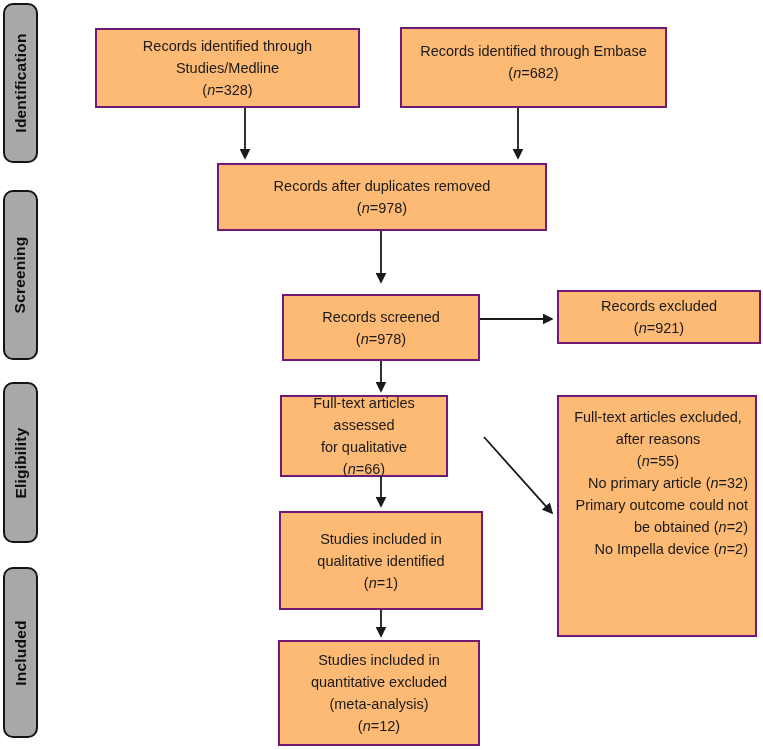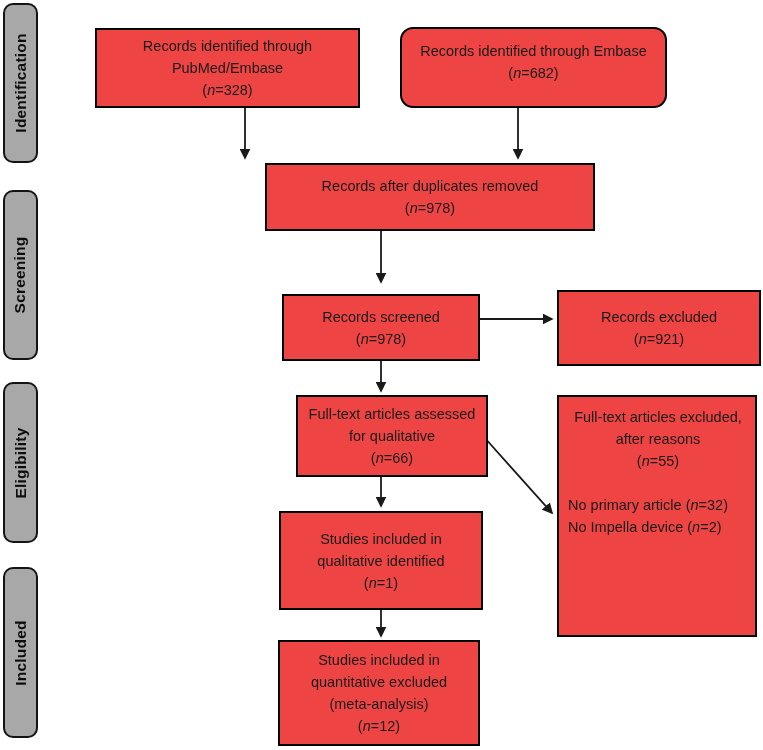--- a/index.html
+++ b/index.html
@@ -35,41 +35,40 @@
   .stage span {
     transform: rotate(-90deg);
     white-space: nowrap;
     font-weight: bold;
     font-size: 15.5px;
     letter-spacing: 0.2px;
     color: #0d0d0d;
   }
   .fbox {
     position: absolute;
-    background: #ef4444;
-    border: 2px solid #000000;
+    background: #fdba74;
+    border: 2px solid #701a75;
     box-sizing: border-box;
     display: flex;
     flex-direction: column;
     align-items: center;
     justify-content: center;
     text-align: center;
     font-size: 14.5px;
     line-height: 22px;
   }
-  .fbox.top-align { justify-content: flex-start; padding-top: 11px; border-radius: 13px; }
+  .fbox.top-align { justify-content: flex-start; padding-top: 11px; }
   .fbox span { display: block; }
   #box-reasons {
     justify-content: flex-start;
     padding: 9px 7px 6px 9px;
   }
   #box-reasons .reasons-list {
-    margin-top: 22px;
     width: 100%;
-    text-align: left;
+    text-align: right;
   }
   #box-reasons .reasons-list p { margin: 0; }
   i { font-style: italic; }
 </style>
 </head>
 <body>
 
 <div id="canvas">
 
   <svg id="arrow-layer">
@@ -96,56 +95,57 @@
   </div>
   <div class="stage" style="left:3px; top:382px; width:35px; height:161px;">
     <span>Eligibility</span>
   </div>
   <div class="stage" style="left:3px; top:567px; width:35px; height:171px;">
     <span>Included</span>
   </div>
 
   <div class="fbox" style="left:95px; top:28px; width:265px; height:80px;">
     <span>Records identified through</span>
-    <span>PubMed/Embase</span>
+    <span>Studies/Medline</span>
     <span>(<i>n</i>=328)</span>
   </div>
 
   <div class="fbox top-align" style="left:400px; top:27px; width:267px; height:81px;">
     <span>Records identified through Embase</span>
     <span>(<i>n</i>=682)</span>
   </div>
 
-  <div class="fbox" style="left:217px; top:163px; width:330px; height:68px;margin-left:48px;">
+  <div class="fbox" style="left:217px; top:163px; width:330px; height:68px;">
     <span>Records after duplicates removed</span>
     <span>(<i>n</i>=978)</span>
   </div>
 
   <div class="fbox" style="left:282px; top:294px; width:198px; height:67px;">
     <span>Records screened</span>
     <span>(<i>n</i>=978)</span>
   </div>
 
-  <div class="fbox" style="left:557px; top:290px; width:204px; height:76px;">
+  <div class="fbox" style="left:557px; top:290px; width:204px; height:54px;">
     <span>Records excluded</span>
     <span>(<i>n</i>=921)</span>
   </div>
 
-  <div class="fbox" style="left:296px; top:395px; width:192px; height:82px;text-align:center;">
+  <div class="fbox" style="left:280px; top:395px; width:168px; height:82px;text-align:center;">
     <span>Full-text articles assessed</span>
     <span>for qualitative</span>
     <span>(<i>n</i>=66)</span>
   </div>
 
   <div class="fbox" id="box-reasons" style="left:557px; top:395px; width:200px; height:242px;">
     <span>Full-text articles excluded,</span>
     <span>after reasons</span>
     <span>(<i>n</i>=55)</span>
     <div class="reasons-list">
       <p>No primary article (<i>n</i>=32)</p>
+      <p>Primary outcome could not be obtained (<i>n</i>=2)</p>
       <p>No Impella device (<i>n</i>=2)</p>
     </div>
   </div>
 
   <div class="fbox" style="left:279px; top:511px; width:204px; height:99px;">
     <span>Studies included in</span>
     <span>qualitative identified</span>
     <span>(<i>n</i>=1)</span>
   </div>
 

